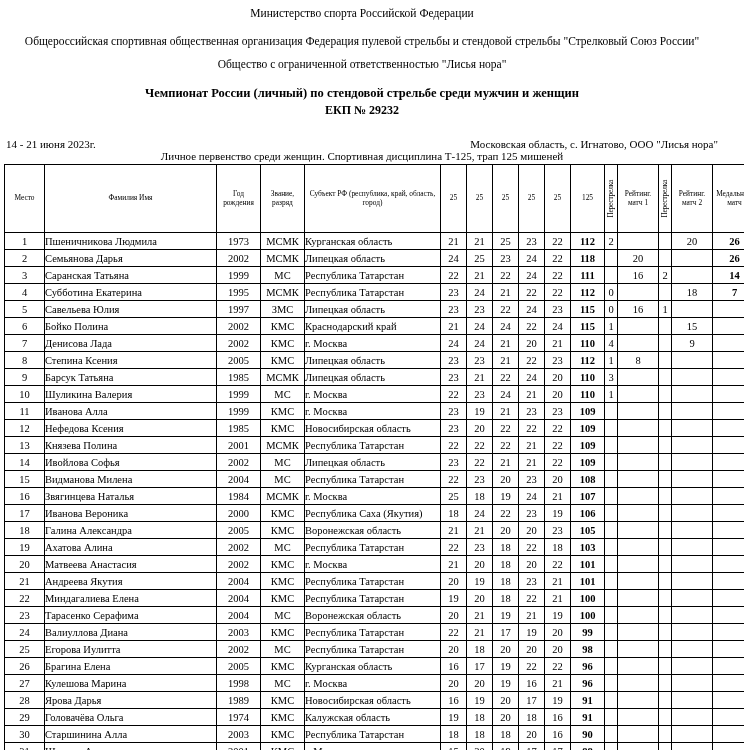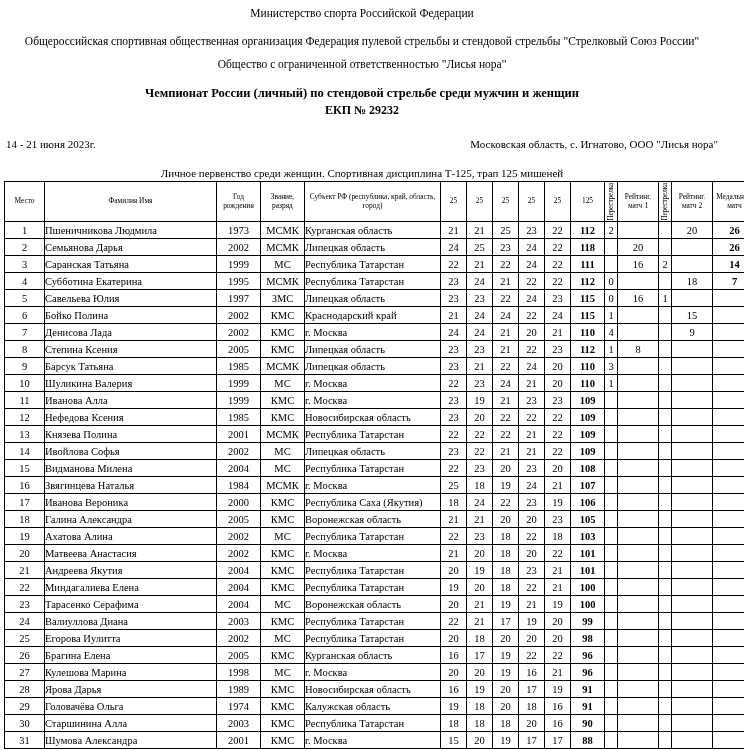--- a/index.html
+++ b/index.html
@@ -37,21 +37,21 @@
   .meta-row {
     margin-top: 20px;
     display: flex;
     justify-content: space-between;
     align-items: baseline;
     font-size: 11px;
     padding: 0 2px;
   }
 
   .section-caption {
-    margin-top: 17px;
+    margin-top: 0;
     text-align: center;
     font-size: 11px;
   }
 
   table.results {
     margin-top: 2px;
     border-collapse: collapse;
     width: 736px;
     table-layout: fixed;
   }
@@ -63,21 +63,21 @@
     height: 17px;
     vertical-align: middle;
     overflow: hidden;
     white-space: nowrap;
   }
   table.results thead th {
     font-size: 7.4px;
     font-weight: normal;
     height: 36px;
     text-align: center;
-    padding: 1px 1px;
+    padding: 15px 1px;
     white-space: normal;
     line-height: 1.15;
   }
   thead th.h-place { font-size: 8px; }
   thead th.h-name  { font-size: 8px; }
   thead th.h-year  { font-size: 8px; }
   thead th.h-rank  { font-size: 8px; }
   thead th.h-region{ font-size: 7.6px; }
   thead th.h-s     { font-size: 8px; }
   thead th.h-total { font-size: 8px; font-weight: bold; margin-top: 19px; }

